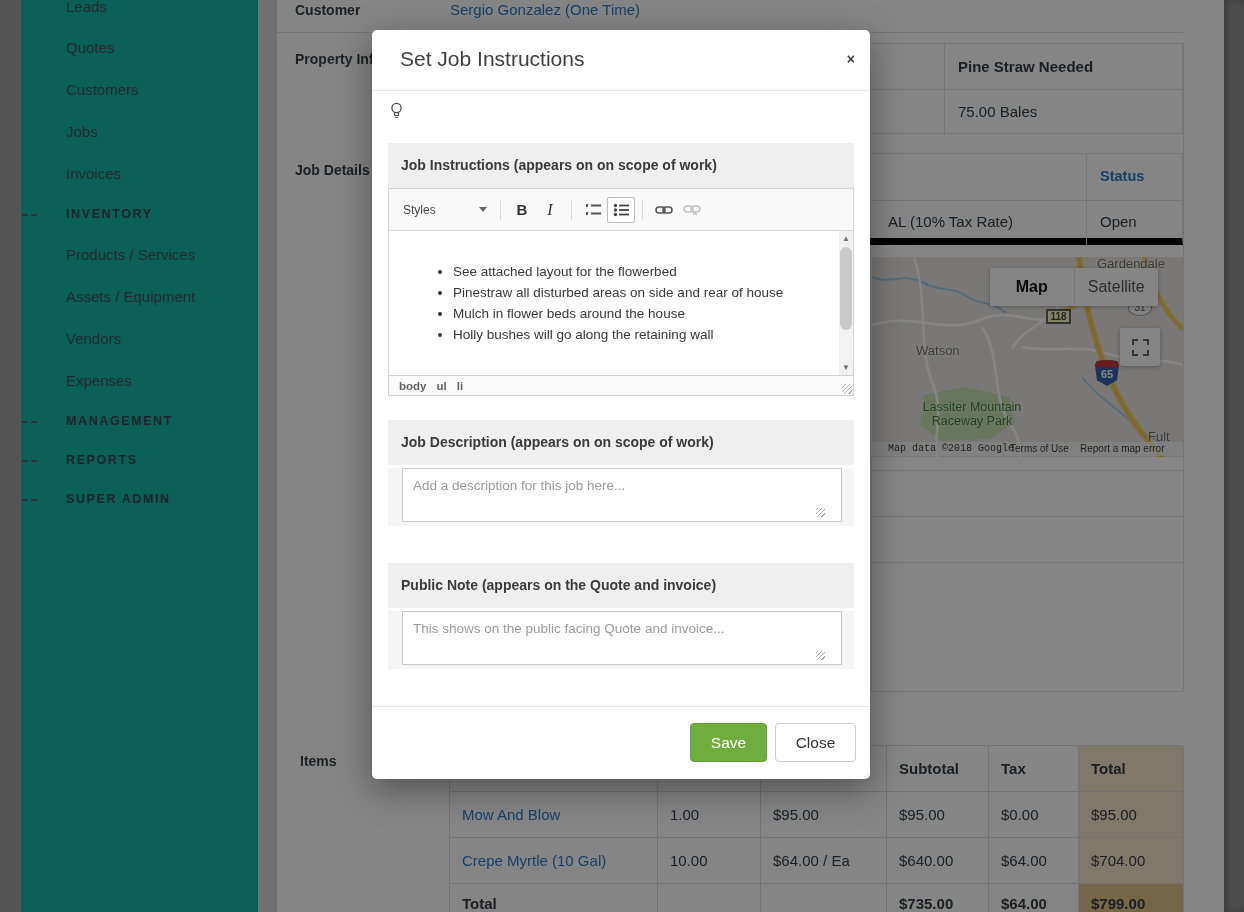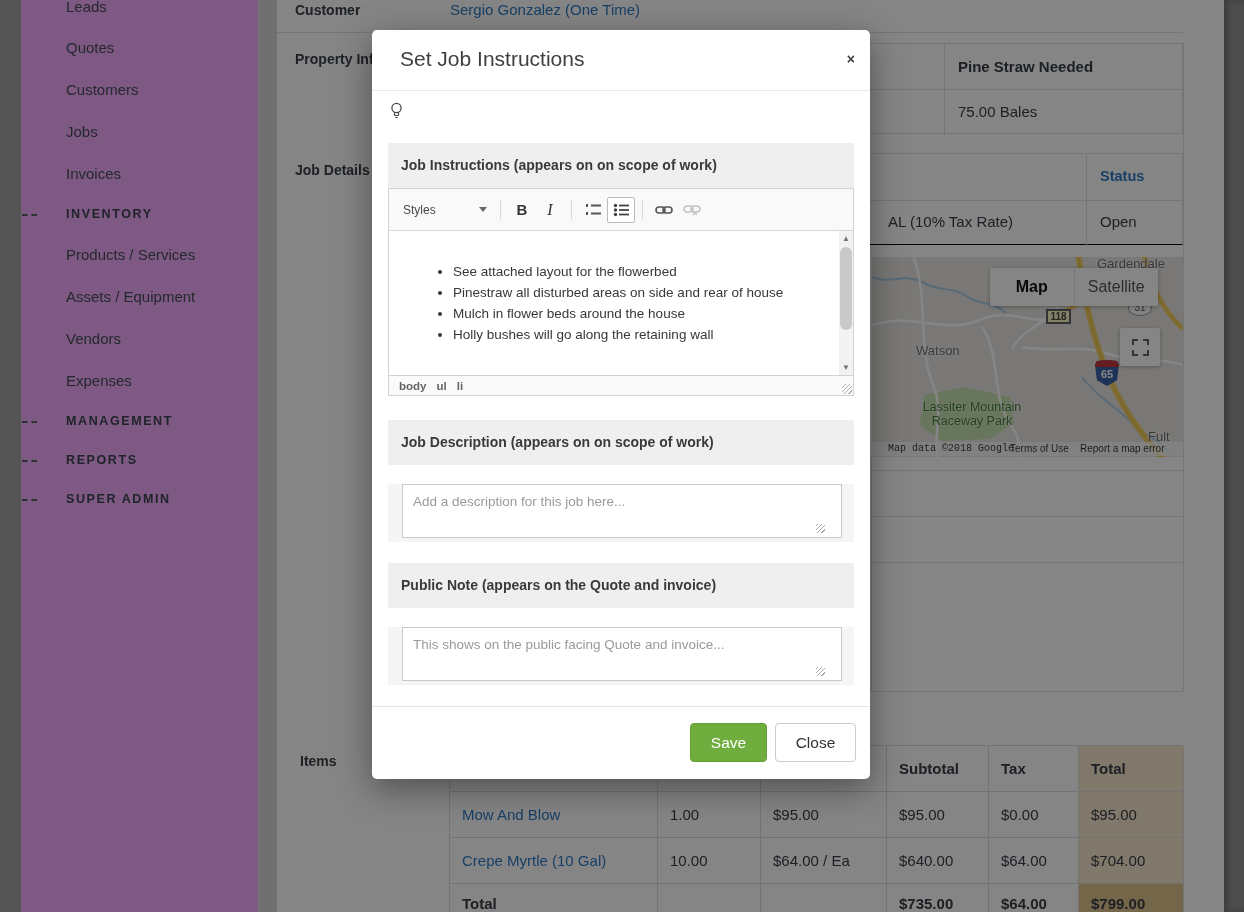--- a/index.html
+++ b/index.html
@@ -6,21 +6,21 @@
   html,body { width:1244px; height:912px; overflow:hidden; }
   body { font-family:"Liberation Sans","DejaVu Sans",sans-serif; position:relative; background:#a2a2a2; }
   .abs { position:absolute; }
 
   
   #bg-page { position:absolute; inset:0; background:#a2a2a2; }
   #content-shell { position:absolute; left:21px; top:0; width:1203px; height:912px; background:#fff; }
   #right-strip { position:absolute; right:0; top:0; width:20px; height:912px; background:#949494; box-shadow:inset 3px 0 6px rgba(0,0,0,.25); }
 
   
-  #sidebar { position:absolute; left:21px; top:0; width:238px; height:912px; background:#f0abfc; border-right:1px solid #e2e2e2; }
+  #sidebar { position:absolute; left:21px; top:0; width:238px; height:912px; background:#14b8a6; border-right:1px solid #e2e2e2; }
   #sidebar-gutter { position:absolute; left:259px; top:0; width:18px; height:912px; background:#d6d6d6; }
   .side-item { position:absolute; left:45px; font-size:15px; color:#474e57; cursor:pointer; white-space:nowrap; }
   .side-section { position:absolute; left:45px; font-size:12.5px; font-weight:bold; letter-spacing:1.6px; color:#3e4550; white-space:nowrap; }
   .side-dash { position:absolute; left:1px; width:15px; height:0; border-top:2px dashed #5a5f66; }
 
   
   .bg-label { position:absolute; font-size:14px; font-weight:bold; color:#3a4047; }
   .bg-link { position:absolute; font-size:15px; color:#2e7bc4; cursor:pointer; }
   .hline { position:absolute; height:1px; background:#e0e0e0; }
   .vline { position:absolute; width:1px; background:#e0e0e0; }
@@ -91,21 +91,21 @@
   #editor-text li { margin-bottom:6px; }
   #editor-scroll { position:absolute; right:0; top:0; width:14px; height:100%; background:#f3f3f3; }
   .scroll-arrow { position:absolute; left:0; width:14px; height:15px; background:#f1f1f1; color:#707070; font-size:8px; text-align:center; line-height:15px; cursor:pointer; }
   #editor-thumb { position:absolute; left:1px; top:16px; width:12px; height:83px; background:#c9c9c9; border-radius:6px; cursor:pointer; }
 
   #pathbar { position:relative; height:20px; background:#fafafa; border-top:1px solid #d2d2d2; display:flex; align-items:center; gap:10px; padding-left:10px; }
   .path-item { font-size:11.5px; font-weight:bold; color:#636363; cursor:pointer; }
   .grip { position:absolute; right:1px; bottom:1px; width:10px; height:10px; cursor:nwse-resize;
           background:repeating-linear-gradient(-45deg, transparent 0 2px, #b0b0b0 2px 3px); }
 
-  .note-area { position:relative; margin:19px 14px; }
+  .note-area { position:relative; margin:3px 14px; }
   .note-ta { width:440px; height:54px; border:1px solid #c9c9c9; background:#fff; resize:none; outline:none;
              font-family:"Liberation Sans","DejaVu Sans",sans-serif; font-size:13.5px; color:#555; padding:9px 10px; }
   .note-ta::placeholder { color:#9a9a9a; }
   .ta-grip { position:absolute; right:15px; bottom:9px; width:9px; height:9px; pointer-events:none;
              background:repeating-linear-gradient(-45deg, transparent 0 2px, #aaa 2px 3px); }
 
   #modal-footer-line { position:absolute; left:0; top:676px; width:100%; height:1px; background:#e5e5e5; }
   #save-btn { position:absolute; left:318px; top:693px; width:77px; height:39px; background:#6fad3e; border:1px solid #64a035; border-radius:4px; color:#fff; font-size:15.5px; cursor:pointer; font-family:inherit; }
   #close-btn { position:absolute; left:403px; top:693px; width:81px; height:39px; background:#fff; border:1px solid #ccc; border-radius:4px; color:#333; font-size:15.5px; cursor:pointer; font-family:inherit; }
 </style>
@@ -143,21 +143,21 @@
 
   <div class="bg-label" style="left:295px; top:51px;">Property Inf</div>
   <div class="abs" style="left:700px; top:43px; width:483px; height:91px; border:1px solid #e0e0e0;">
     <div class="vline" style="left:243px; top:0; height:91px;"></div>
     <div class="hline" style="left:0; top:45px; width:483px;"></div>
     <div class="bg-text-bold" style="left:257px; top:14px;">Pine Straw Needed</div>
     <div class="bg-text" style="left:257px; top:59px;">75.00 Bales</div>
   </div>
 
   <div class="bg-label" style="left:295px; top:162px;">Job Details</div>
-  <div class="abs" style="left:700px; top:153px; width:483px; height:92px; border-top:1px solid #e0e0e0; border-right:1px solid #e0e0e0; border-bottom:1px solid #000000;">
+  <div class="abs" style="left:700px; top:153px; width:483px; height:92px; border-top:1px solid #e0e0e0; border-right:1px solid #e0e0e0; border-bottom:7px solid #000000;">
     <div class="vline" style="left:386px; top:0; height:92px;"></div>
     <div class="hline" style="left:0; top:46px; width:483px;"></div>
     <div class="abs" style="left:400px; top:14px; font-size:14.5px; font-weight:bold; color:#2e7bc4; cursor:pointer;">Status</div>
     <div class="bg-text" style="left:188px; top:59px;">AL (10% Tax Rate)</div>
     <div class="bg-text" style="left:400px; top:59px;">Open</div>
   </div>
 
   <div id="map">
     <svg width="311" height="200" viewBox="0 0 311 200">
       <polygon points="52,138 92,130 138,140 142,166 118,182 70,184 48,168" fill="#c8e2b4"></polygon>

